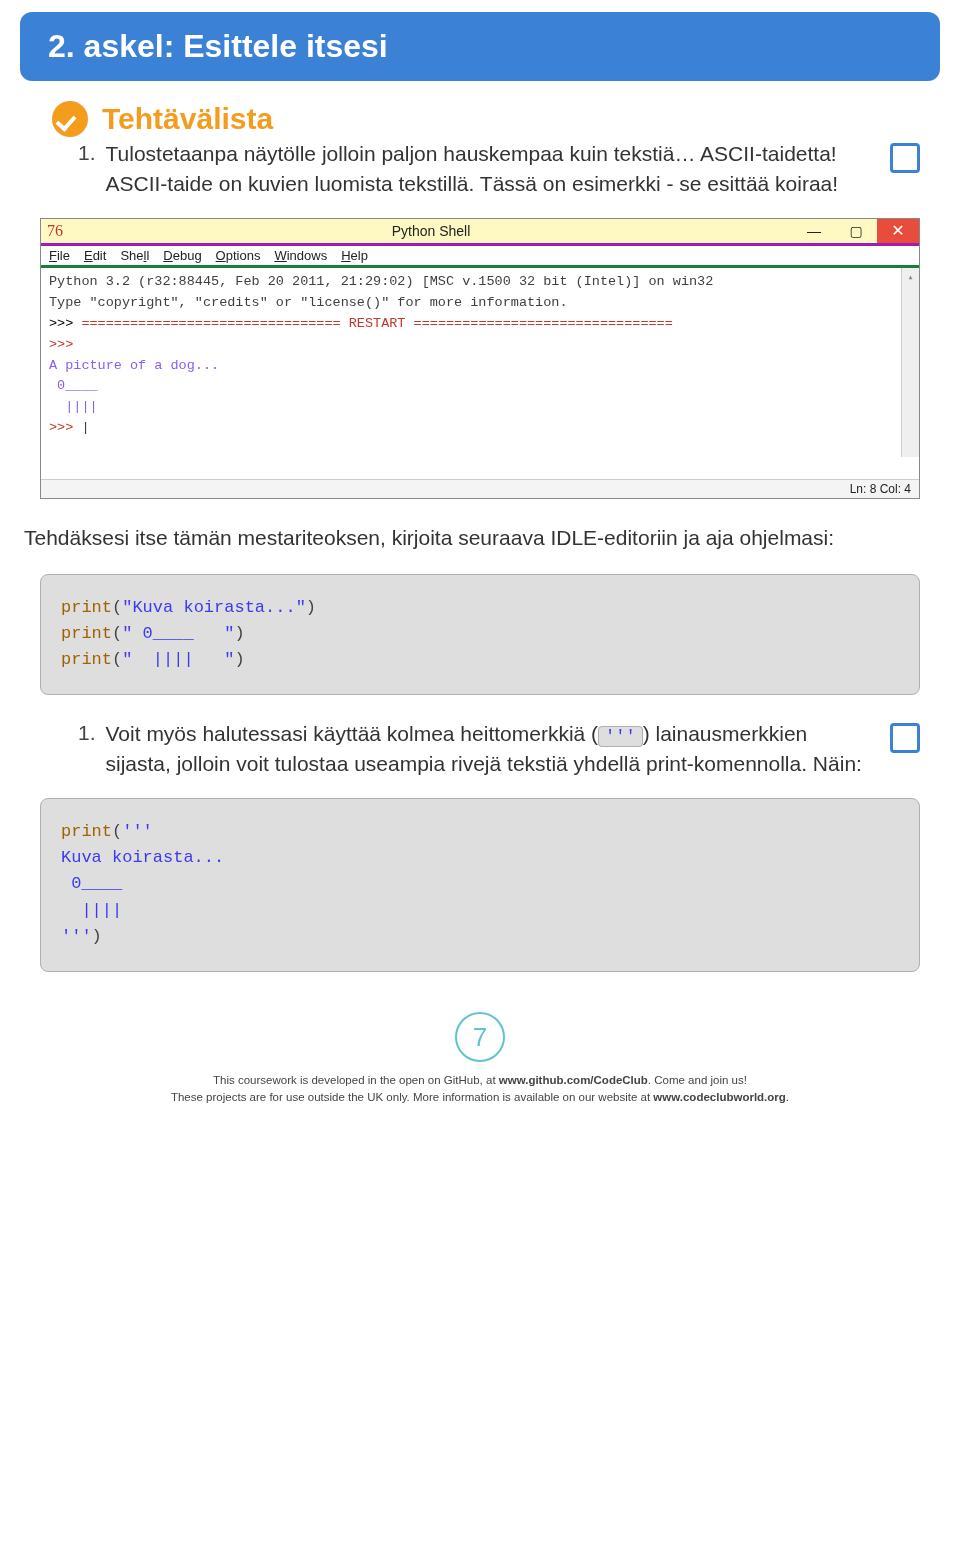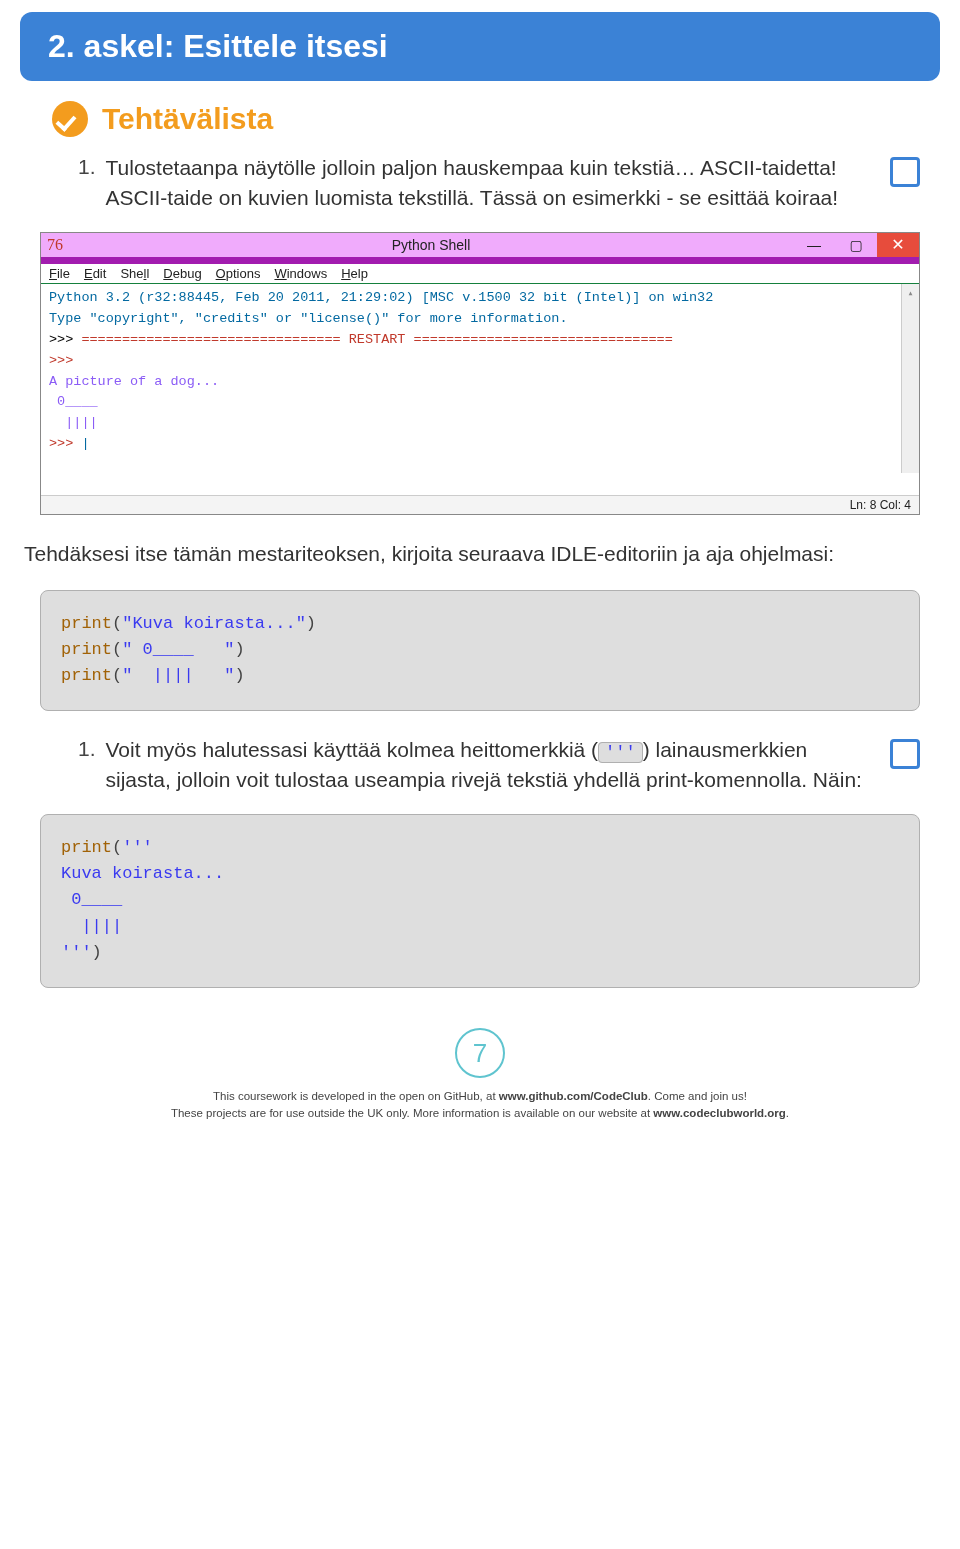--- a/index.html
+++ b/index.html
@@ -15,21 +15,21 @@
     font-size: 32px;
     font-weight: bold;
     padding: 16px 28px;
     border-radius: 12px;
     margin: 12px 20px 20px 20px;
   }
   .checklist-head {
     display: flex;
     align-items: center;
     gap: 14px;
-    margin: 0 20px 16px 52px;
+    margin: 0 20px 2px 52px;
   }
   .check-circle {
     width: 36px;
     height: 36px;
     border-radius: 50%;
     background: #f39c1e;
     position: relative;
     flex-shrink: 0;
   }
   .check-circle::after {
@@ -72,24 +72,24 @@
     border-radius: 4px;
     margin-left: 20px;
     margin-top: 4px;
     flex-shrink: 0;
   }
   .window {
     margin: 0 40px 24px 40px;
     border: 1px solid #888;
   }
   .titlebar {
-    background: #f0abfc;
+    background: #fef9c3;
     display: flex;
     align-items: center;
-    border-bottom: 7px solid #a21caf;
+    border-bottom: 3px solid #a21caf;
   }
   .tb-icon {
     width: 28px;
     text-align: center;
     color: #c0392b;
     font-family: serif;
     font-size: 16px;
   }
   .tb-title {
     flex: 1;
@@ -104,40 +104,40 @@
     height: 24px;
     text-align: center;
     line-height: 24px;
     font-family: "Segoe UI", sans-serif;
     font-size: 14px;
     color: #222;
   }
   .tb-close { background: #e74c3c; color: #fff; font-size: 16px; }
   .menubar {
     background: #fff;
-    border-bottom: 1px solid #15803d;
+    border-bottom: 3px solid #15803d;
     padding: 2px 8px;
     font-family: "Segoe UI", Tahoma, sans-serif;
     font-size: 13px;
     display: flex;
     gap: 14px;
   }
   .menubar span { display: inline-block; }
   .menubar span u { text-decoration: underline; }
   .shell-body {
     background: #fff;
     font-family: "Courier New", monospace;
     font-size: 13.5px;
     line-height: 1.55;
     padding: 4px 8px 40px 8px;
     white-space: pre;
     min-height: 155px;
     position: relative;
   }
-  .shell-out { color: #0369a1; margin-top: 12px; }
+  .shell-out { color: #404040; margin-top: 12px; }
   .shell-prompt { color: #000; }
   .shell-blue { color: #8b5cf6; }
   .shell-red { color: #c0392b; }
   .scroll-stub {
     width: 17px;
     background: #efefef;
     border-left: 1px solid #ccc;
     position: absolute;
     right: 0;
     top: 0;

